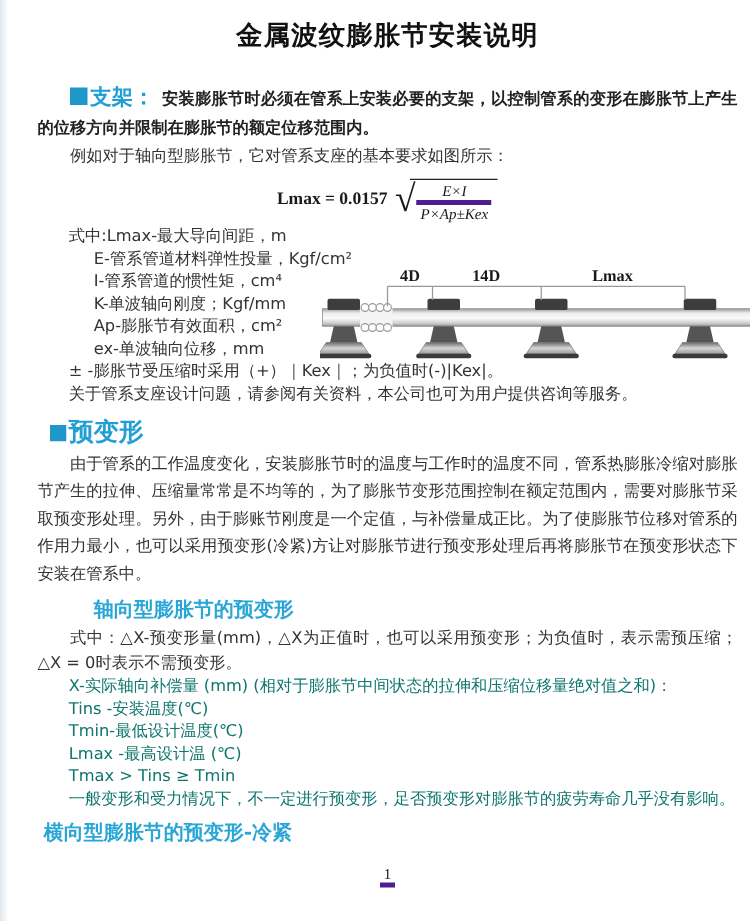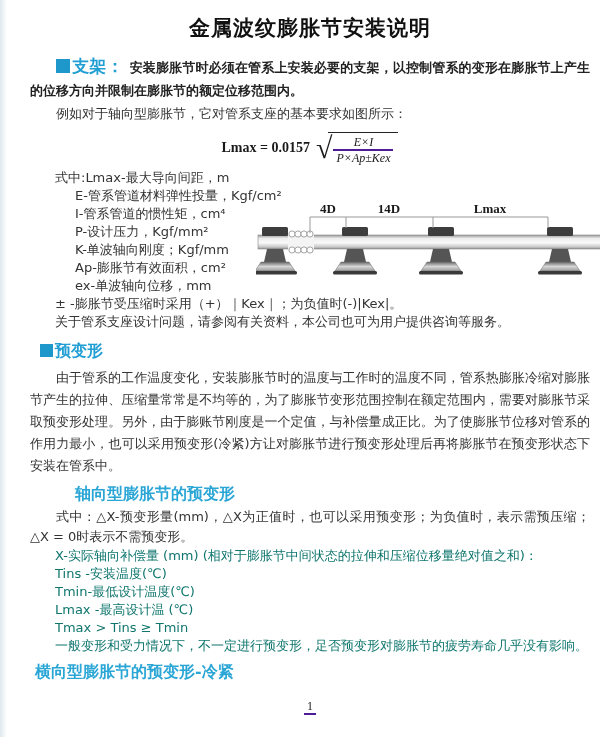--- a/index.html
+++ b/index.html
@@ -9,51 +9,51 @@
     color:#333;font-size:13px;position:relative;
   }
   .edge-band{position:absolute;left:0;top:0;width:7px;height:737px;
     background:linear-gradient(to right,#dfe8ee,#ffffff);pointer-events:none;}
   .page{position:relative;padding:0 10px 0 30px;}
 
   .doc-title{margin:14px 0 0 0;text-align:center;font-size:21px;font-weight:bold;
     color:#111;letter-spacing:1px;}
 
   
-  .p-support{margin:13px 0 0 0;line-height:23px;text-align:justify;
+  .p-support{margin:25px 0 0 0;line-height:23px;text-align:justify;
     text-indent:26px;font-weight:bold;color:#222;}
   .sec-bullet{display:inline-block;width:14px;height:14px;background:#1e97cb;
     vertical-align:-1px;margin-right:2px;}
   .sec-label{color:#219fd4;font-size:17px;font-weight:bold;margin-right:6px;}
   .p-example{margin:0;line-height:23px;text-indent:26px;color:#333;}
 
   
   .formula-row{text-align:center;font-family:"Liberation Serif",serif;color:#1a1a1a;}
   .formula1{margin:4px 0 2px 0;height:38px;display:flex;align-items:center;justify-content:center;}
   .f-lhs{font-weight:bold;font-size:14px;margin-right:6px;}
   .rad-sign{font-size:30px;font-weight:normal;line-height:26px;margin-right:-4px;vertical-align:middle;}
   .rad-body{display:inline-block;border-top:1.5px solid #222;padding:2px 5px 0 5px;vertical-align:middle;}
   .frac{display:inline-flex;flex-direction:column;text-align:center;vertical-align:middle;
     font-size:12px;line-height:14px;font-style:italic;}
-  .frac .num{border-bottom:2px solid #4c1d95;padding:0 3px;}
+  .frac .num{border-bottom:4px solid #4c1d95;padding:0 3px;}
   .frac .den{padding:0 3px;}
   .frac.plain{font-style:normal;}
   .formula2{margin:6px 0 4px 0;height:34px;display:flex;align-items:center;justify-content:center;}
   .formula3{margin:8px 0 6px 0;height:32px;display:flex;align-items:center;justify-content:center;}
   .f-op{font-weight:bold;font-size:14px;margin:0 4px;}
 
   
   .defs-region{position:relative;margin-top:2px;}
   .def-line{line-height:18px;margin:0;color:#333;}
   .lead{padding-left:25px;}
   .indented{padding-left:45px;}
   .diagram-wrap{position:absolute;left:226px;top:33px;width:356px;height:96px;}
 
   
-  .sec-header{margin:9px 0 0 10px;font-size:16px;font-weight:bold;color:#219fd4;line-height:22px;}
+  .sec-header{margin:9px 0 0 10px;font-size:20px;font-weight:bold;color:#219fd4;line-height:22px;}
   .sec-header .sec-bullet{width:13px;height:13px;}
   .p-body{margin:5px 0 0 0;line-height:22px;text-align:justify;text-indent:2em;color:#333;}
   .sub-heading{font-size:16px;font-weight:bold;color:#2aa6d6;line-height:22px;margin:6px 0 0 0;}
   .sub-axial{padding-left:45px;}
   .sub-lateral{padding-left:5px;}
   .p-explain{margin:2px 0 0 0;line-height:20px;text-align:justify;text-indent:2em;color:#333;}
   .ax-line{line-height:18px;padding-left:25px;margin:0;color:#0f766e;}
 
   .dim-label{font-family:"Liberation Serif",serif;font-weight:bold;font-size:13px;fill:#1a1a1a;}
 </style>
@@ -78,21 +78,20 @@
         <span class="num">E×I</span>
         <span class="den">P×Ap±Kex</span>
       </span>
     </span>
   </div>
 
   <div class="defs-region">
     <p class="def-line lead">式中:Lmax-最大导向间距，m</p>
     <p class="def-line indented">E-管系管道材料弹性投量，Kgf/cm²</p>
     <p class="def-line indented">I-管系管道的惯性矩，cm⁴</p>
-    <p class="def-line indented">P-设计压力，Kgf/mm²</p>
     <p class="def-line indented">K-单波轴向刚度；Kgf/mm</p>
     <p class="def-line indented">Ap-膨胀节有效面积，cm²</p>
     <p class="def-line indented">ex-单波轴向位移，mm</p>
     <p class="def-line lead">± -膨胀节受压缩时采用（+）｜Kex｜；为负值时(-)|Kex|。</p>
     <p class="def-line lead">关于管系支座设计问题，请参阅有关资料，本公司也可为用户提供咨询等服务。</p>
 
     <div class="diagram-wrap">
       <svg width="356" height="96" viewBox="0 0 356 96">
         <defs>
           <linearGradient id="pipeGrad" x1="0" y1="0" x2="0" y2="1">

